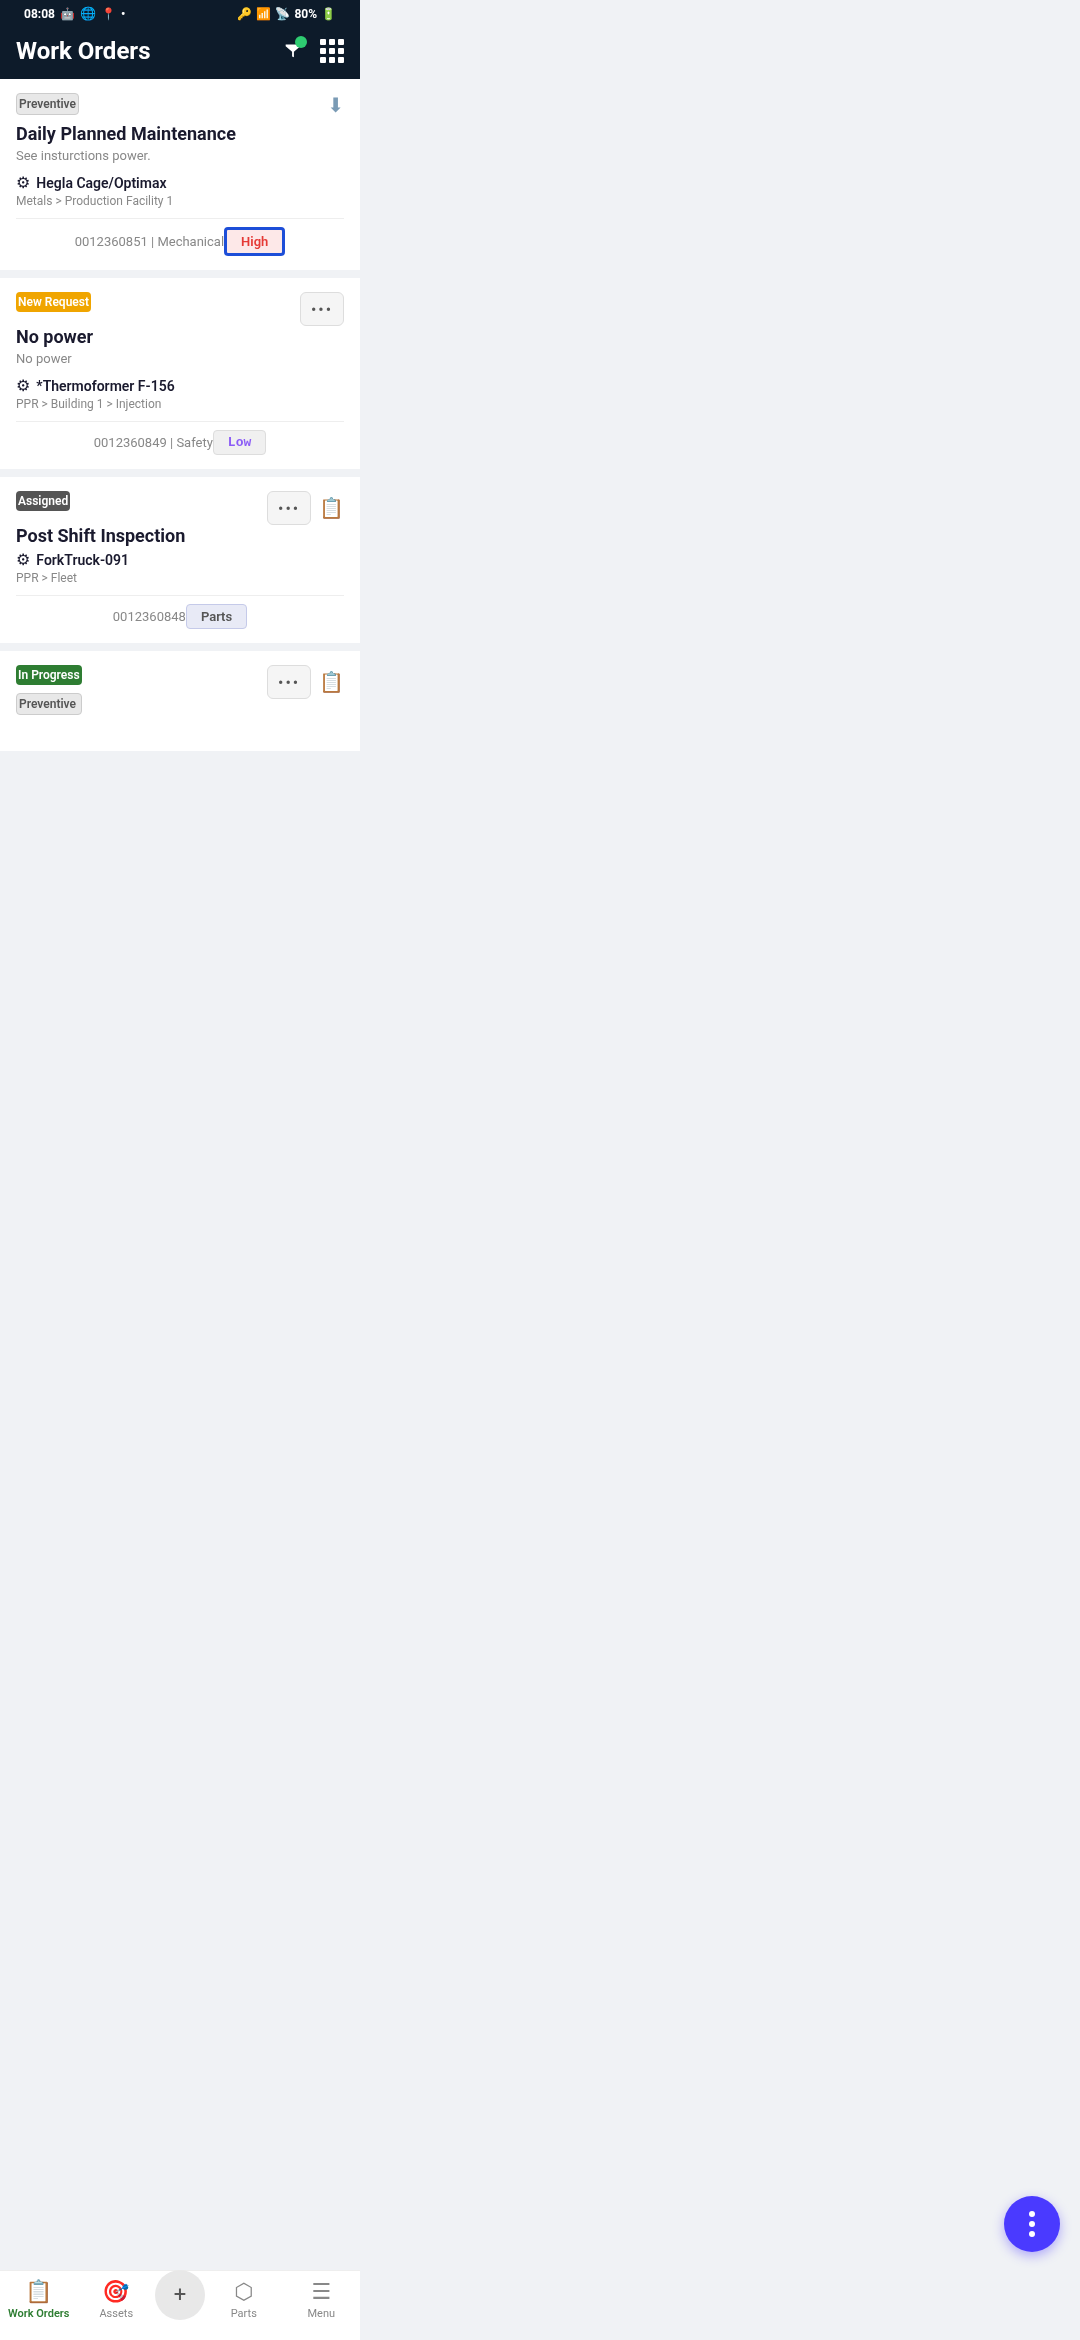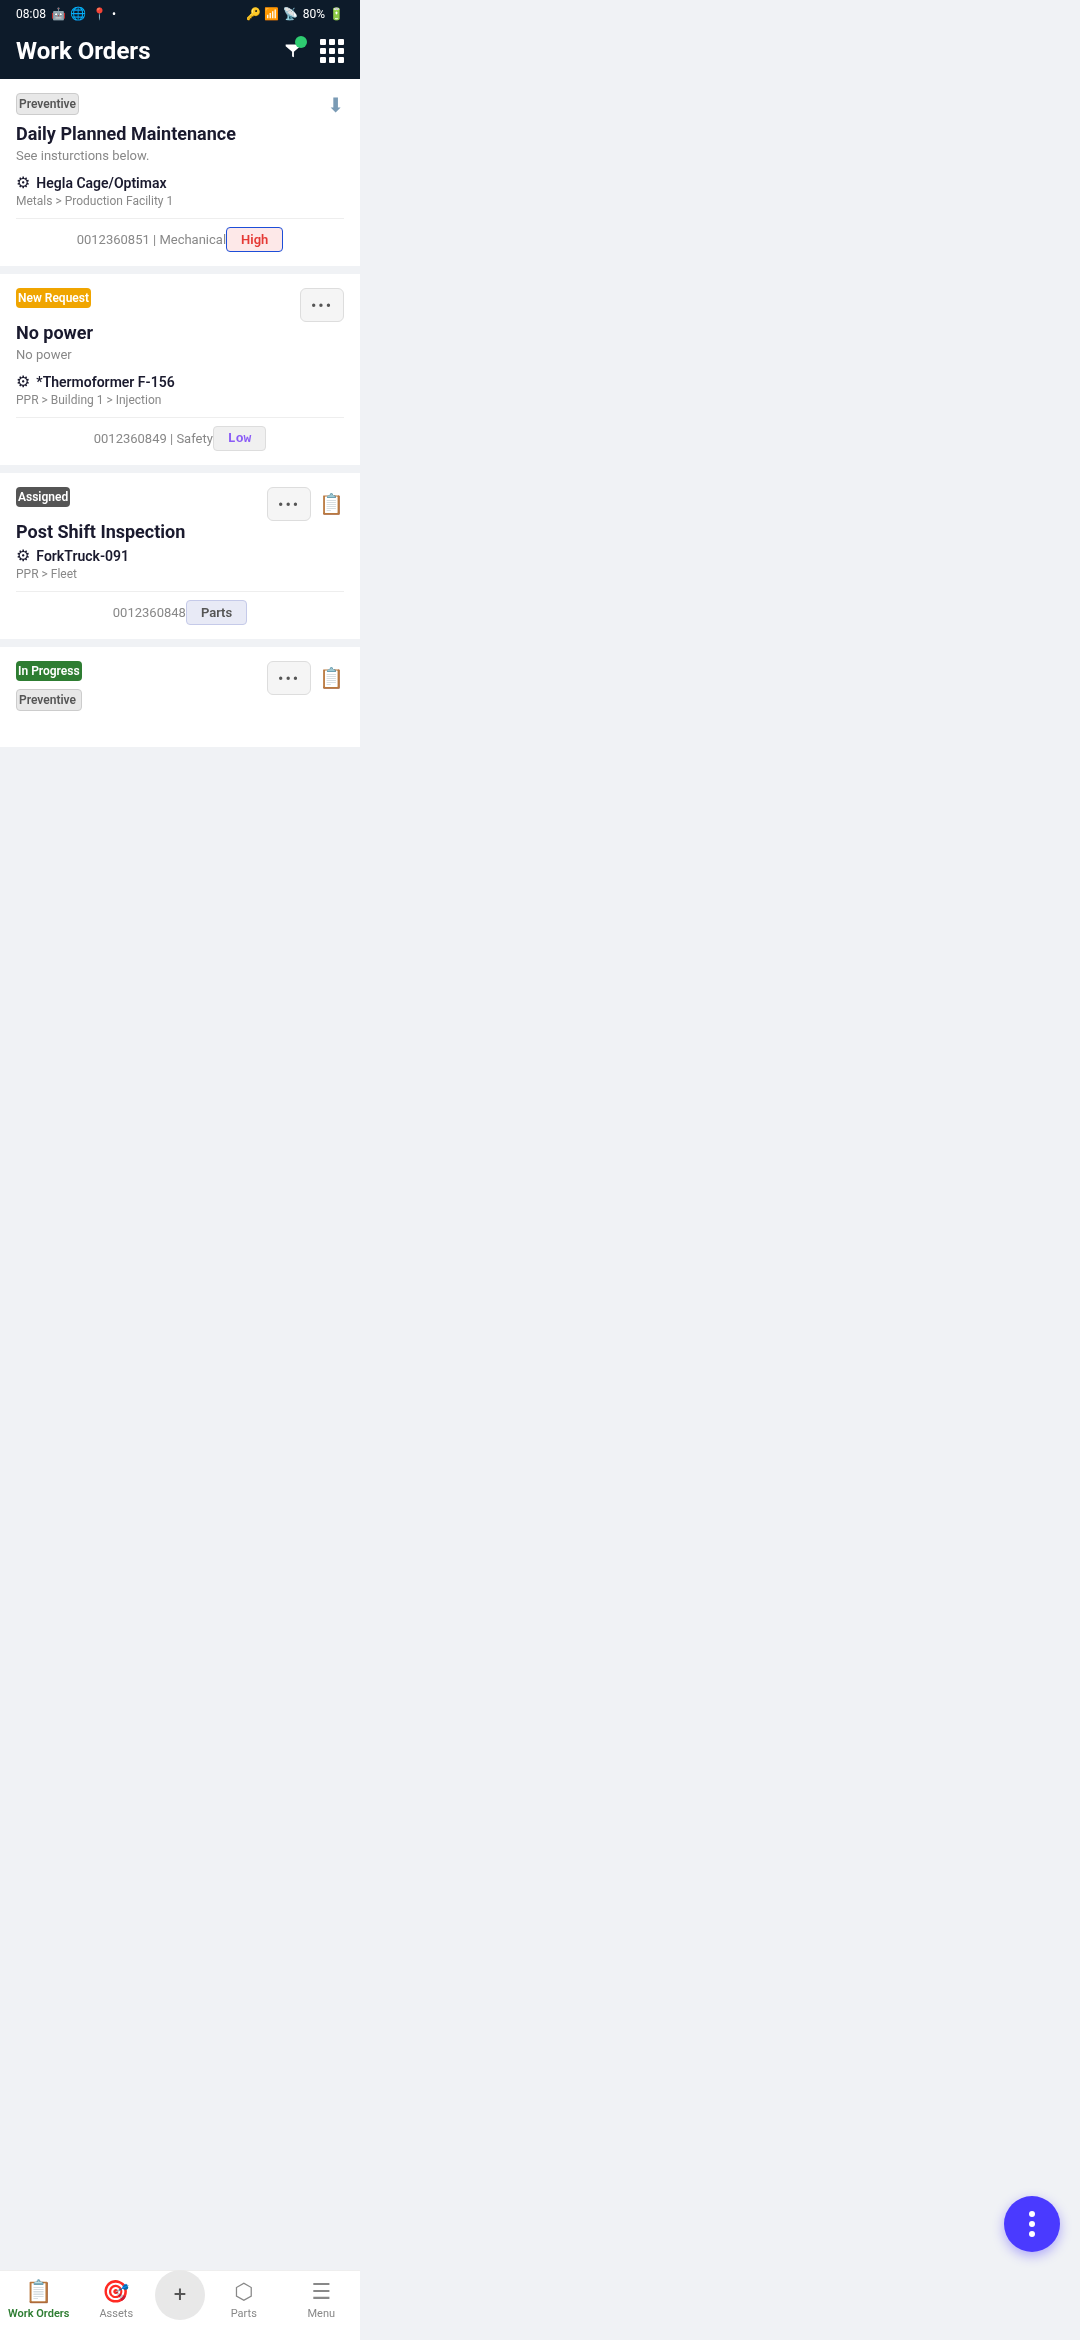--- a/index.html
+++ b/index.html
@@ -14,23 +14,23 @@
       font-size: 14px;
     }
 
     
     .status-bar {
       background: #0d1b2a;
       color: white;
       display: flex;
       justify-content: space-between;
       align-items: center;
-      padding: 6px 16px;
+      padding: 6px 24px;
       font-size: 12px;
-      font-weight: 400;
+      font-weight: 700;
     }
     .status-left { display: flex; align-items: center; gap: 5px; }
     .status-right { display: flex; align-items: center; gap: 4px; font-size: 12px; }
 
     
     .header {
       background: #0d1b2a;
       color: white;
       padding: 10px 16px 14px;
       display: flex;
@@ -152,21 +152,21 @@
 
     .priority-badge {
       padding: 4px 14px;
       border-radius: 4px;
       font-size: 13px;
       font-weight: 600;
     }
     .priority-high {
       background: #fde8e8;
       color: #e53935;
-      border: 1px solid #1d4ed8;
+      border: 3px solid #1d4ed8;
     }
     .priority-low {
       background: #f0f0f0;
       color: #8b5cf6;
       border: 1px solid #ddd;
       font-family: Liberation Mono, monospace;
     }
     .priority-medium {
       background: #e8eaf6;
       color: #555;
@@ -337,21 +337,21 @@
 <div class="scroll-area">
 
   <div class="wo-card">
     <div style="display:flex;justify-content:space-between;align-items:flex-start;">
       <span class="badge badge-preventive">Preventive</span>
       <div style="color:#7a9bb5;font-size:20px;">
         ⬇
       </div>
     </div>
     <div class="card-title">Daily Planned Maintenance</div>
-    <div class="card-description">See insturctions below.</div>
+    <div class="card-description">See insturctions power.</div>
     <div class="card-asset">
       <span class="gear-icon">⚙</span>
       <span class="card-asset-name">Hegla Cage/Optimax</span>
     </div>
     <div class="card-location">Metals &gt; Production Facility 1</div>
     <div class="card-divider"></div>
     <div class="card-footer">
       <span class="card-id">0012360851 | Mechanical</span>
       <span class="priority-badge priority-high">High</span>
     </div>

